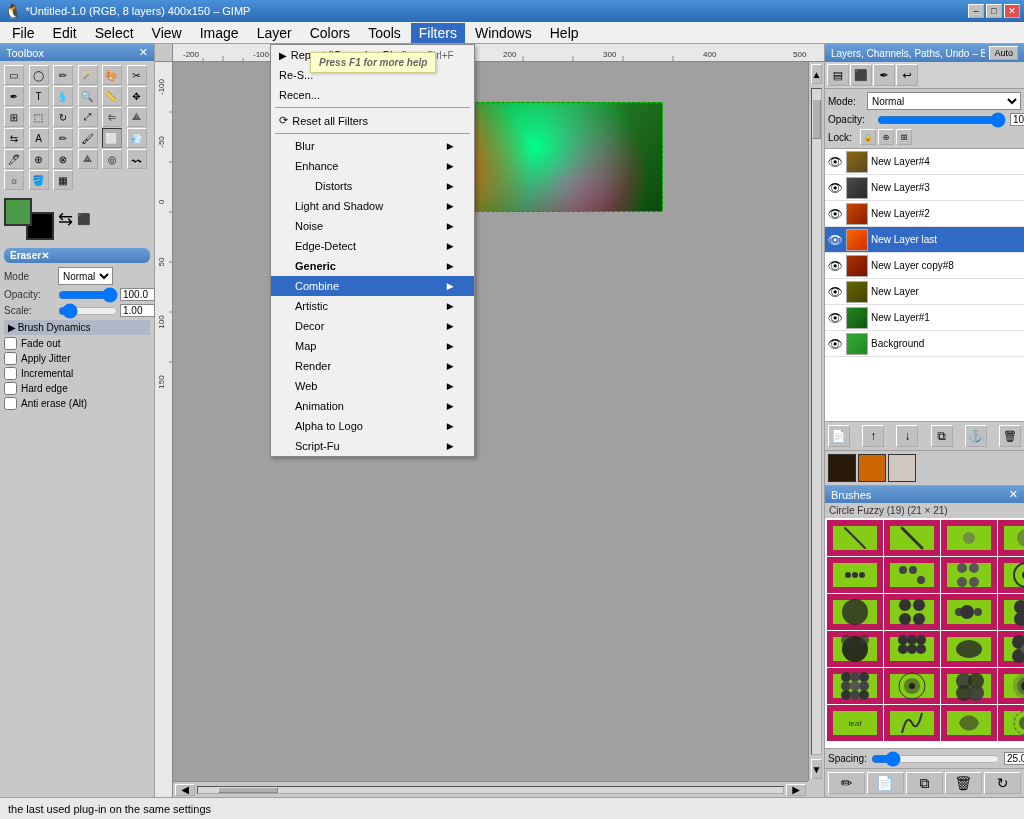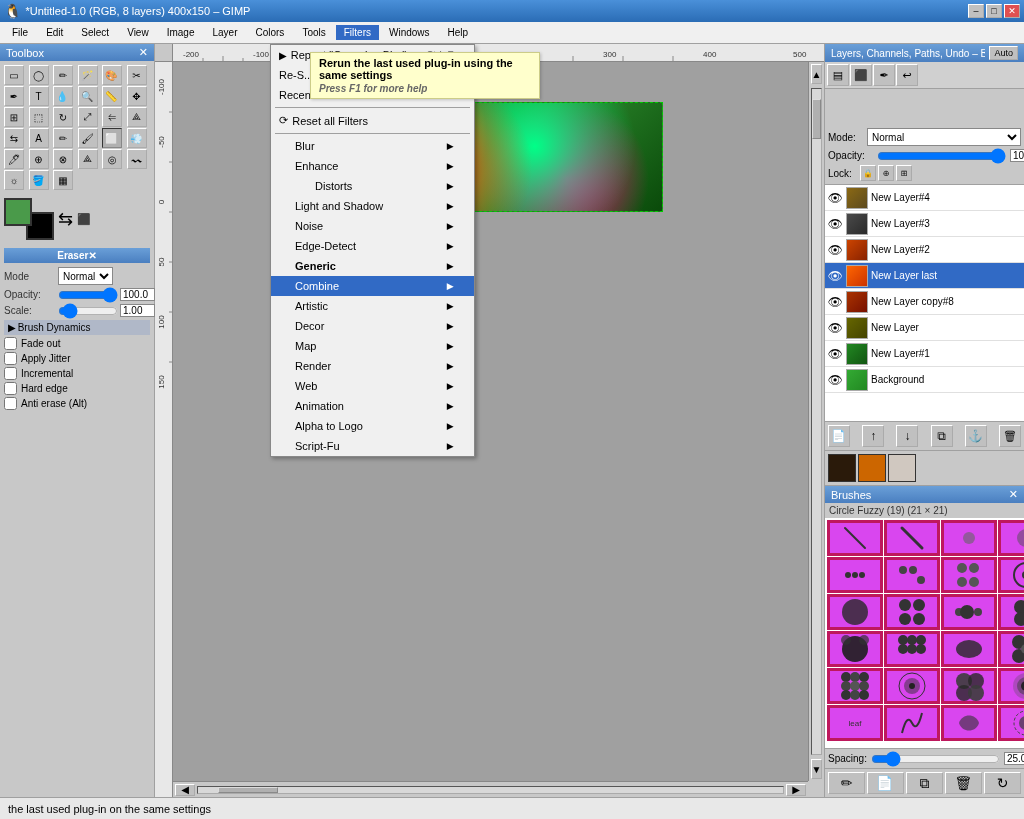--- a/index.html
+++ b/index.html
@@ -28,21 +28,21 @@
       border-bottom: 1px solid #a0a0a0;
       height: 22px;
       display: flex;
       align-items: center;
       padding: 0 4px;
       gap: 2px;
     }
     .menu-item {
       padding: 2px 8px;
       cursor: pointer;
-      font-size: 10px;
+      font-size: 14px;
     }
     .menu-item.active { background: #316ac5; color: white; }
 
     
     #main-layout {
       display: flex;
       height: calc(819px - 44px - 22px);
     }
 
     
@@ -93,21 +93,22 @@
       padding: 4px;
       font-size: 10px;
     }
     #tool-options-header {
       font-weight: bold;
       margin-bottom: 4px;
       background: linear-gradient(to bottom, #6a9fd8, #4a7fc0);
       color: white;
       padding: 2px 6px;
       display: flex;
-      justify-content: center;
+      justify-content: flex-start;
+      border-radius: 6px;
     }
     .option-row {
       display: flex;
       align-items: center;
       gap: 4px;
       margin-bottom: 3px;
       font-size: 10px;
     }
     .option-label { color: #333; min-width: 50px; }
     .option-select {
@@ -267,21 +268,20 @@
       justify-content: space-between;
       align-items: center;
     }
 
     #layers-controls {
       padding: 3px;
       display: flex;
       flex-direction: column;
       gap: 3px;
       border-bottom: 1px solid #a0a0a0;
-      margin-top: 36px;
     }
     .layers-control-row {
       display: flex;
       align-items: center;
       gap: 4px;
       font-size: 10px;
     }
     .layers-control-label { min-width: 35px; }
     .layers-mode-select {
       flex: 1;
@@ -394,22 +394,22 @@
       padding: 2px;
     }
     .brushes-inner {
       display: grid;
       grid-template-columns: repeat(5, 1fr);
       gap: 1px;
     }
     .brush-item {
       width: 56px; height: 36px;
       display: flex; align-items: center; justify-content: center;
-      background: #d946ef;
-      border: 3px solid #be185d;
+      background: #84cc16;
+      border: 6px solid #be185d;
       cursor: pointer;
       font-size: 10px;
     }
 
     #brushes-spacing {
       display: flex;
       align-items: center;
       gap: 4px;
       padding: 3px;
       font-size: 10px;
@@ -1121,19 +1121,18 @@
     <span style="flex:1;">Alpha to Logo</span>
     <span class="arrow">▶</span>
   </div>
   <div class="dropdown-item">
     <span style="flex:1;">Script-Fu</span>
     <span class="arrow">▶</span>
   </div>
 </div>
 
 <div id="tooltip">
-  <div id="tooltip-main">Rerun the last used plug-in using the same settings</div>
   <div id="tooltip-sub">Press F1 for more help</div>
 </div>
 
 <div id="status-bar">
   <span>the last used plug-in on the same settings</span>
 </div>
 
 </body></html>

